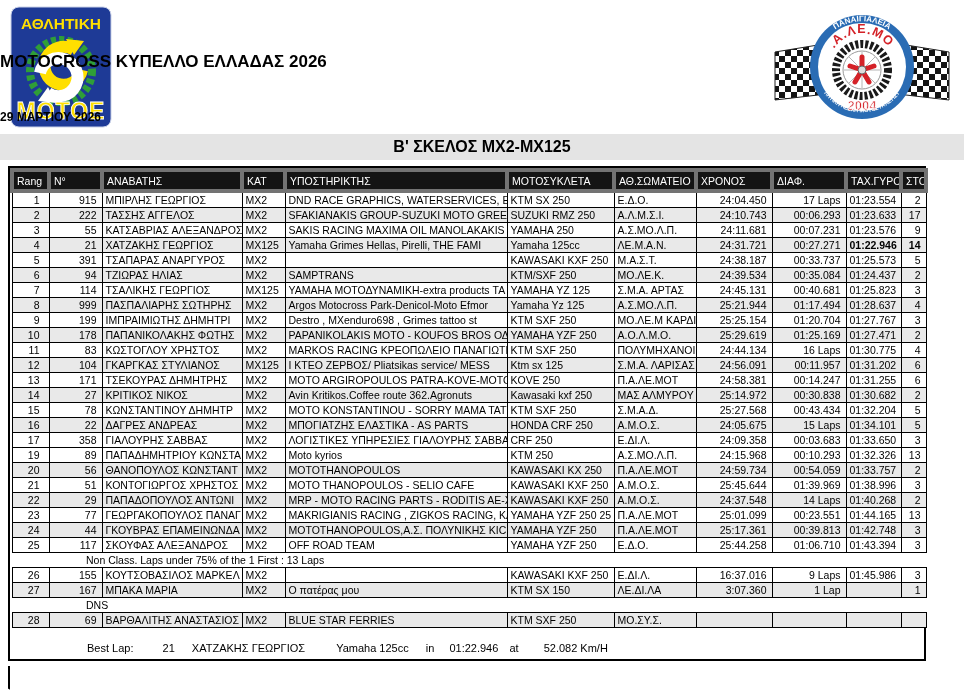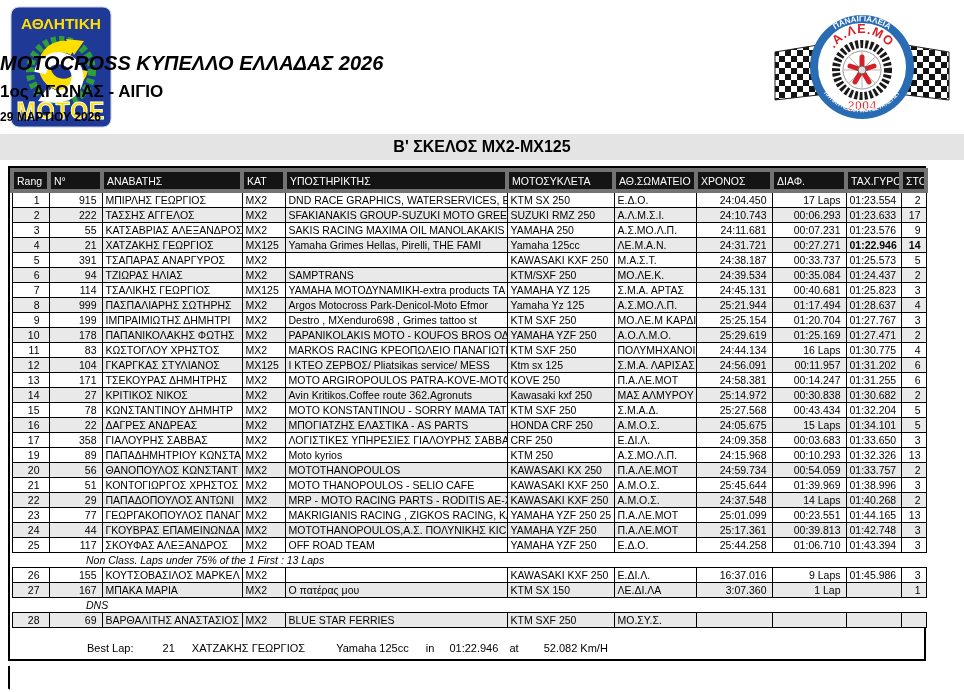--- a/index.html
+++ b/index.html
@@ -1,36 +1,36 @@
 <!DOCTYPE html>
 <html><head>
 <meta charset="utf-8">
 <style>
   html,body{margin:0;padding:0;background:#fff;}
   .page{position:relative;width:964px;height:692px;background:#fff;overflow:hidden;
         font-family:"Liberation Sans","DejaVu Sans",sans-serif;color:#000;border-radius:19px;}
   .logo-left{position:absolute;left:10px;top:6px;}
   .logo-right{position:absolute;left:773px;top:2px;}
-  .title1{position:absolute;top:52px;width:100%;font-size:20px;font-weight:bold;font-style:italic;}
+  .title1{position:absolute;top:52px;width:100%;font-size:17px;font-weight:bold;}
   .title2{position:absolute;top:82px;width:100%;font-size:17px;font-weight:bold;}
   .title3{position:absolute;top:110px;width:100%;font-size:12px;font-weight:bold;}
   .band{position:absolute;left:0;top:134px;width:100%;height:26px;background:#e4e4e4;
         font-size:16px;font-weight:bold;text-align:center;line-height:26px;}
   .frame{position:absolute;left:8px;top:166px;width:918px;border:2px solid #000;background:#fff;box-sizing:border-box;}
   table{border-collapse:collapse;width:100%;table-layout:fixed;font-size:10.5px;}
   th{background:#141414;color:#fff;font-weight:normal;text-align:left;height:17px;
      padding:0 3px;border:4px solid #737373;overflow:hidden;white-space:nowrap;}
   td{height:14px;line-height:14px;padding:0 3px;border:1px solid #000;overflow:hidden;
      white-space:nowrap;background:#fff;}
   tr.shaded td{background:#e9e9e9;}
   .al-r{text-align:right;padding-right:5px;}
   .al-l{text-align:left;}
   .pr8{padding-right:9px;}
   .b{font-weight:bold;}
-  tr.note-row td{border-left:none;border-right:none;background:#fff;padding-left:74px;text-align:left;font-style:italic;}
+  tr.note-row td{border-left:none;border-right:none;background:#fff;padding-left:74px;text-align:left;}
   .spacer{height:9px;}
   .bestlap{height:22px;line-height:22px;font-size:11px;padding-left:77px;white-space:nowrap;}
   .bestlap span{display:inline-block;}
   .bl-label{margin-right:26px;}
   .bl-num{margin-right:14px;}
   .bl-rider{margin-right:28px;}
   .bl-bike{margin-right:14px;}
   .bl-in{margin-right:12px;}
   .bl-time{margin-right:8px;}
   .bl-at{margin-right:22px;text-align:center;}
@@ -89,21 +89,20 @@
       <line x1="89" y1="68" x2="77" y2="64"></line>
     </g>
     <circle cx="89" cy="68" r="4" fill="#dddddd" stroke="#666" stroke-width="1"></circle>
     <text x="89" y="108" text-anchor="middle" font-size="13" font-weight="bold" fill="#d42127" stroke="#ffffff" stroke-width="0.7">2004</text>
     <text font-size="5.5" font-weight="bold" fill="#ffffff">
       <textPath href="#arcBottom" startOffset="50%" text-anchor="middle">ΑΘΛΗΤΙΚΗ ΛΕΣΧΗ ΜΟΤΟΣΥΚΛΕΤΙΣΤΩΝ</textPath>
     </text>
   </svg>
 
   <div class="title1">MOTOCROSS ΚΥΠΕΛΛΟ ΕΛΛΑΔΑΣ 2026</div>
-  <div class="title2">1ος ΑΓΩΝΑΣ - ΑΙΓΙΟ</div>
   <div class="title3">29 ΜΑΡΤΙΟΥ 2026</div>
   <div class="band">Β' ΣΚΕΛΟΣ ΜΧ2-ΜΧ125</div>
 
   <div class="frame">
     <table>
       <colgroup>
         <col style="width:37px">
           <col style="width:53px">
           <col style="width:140px">
           <col style="width:43px">

